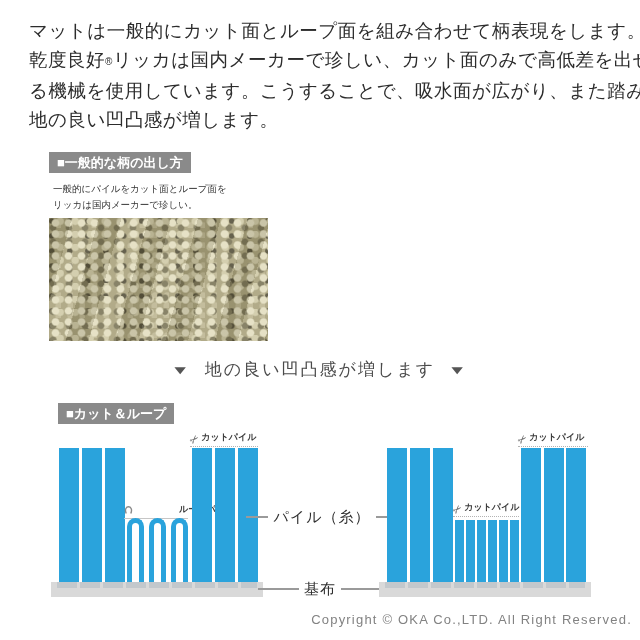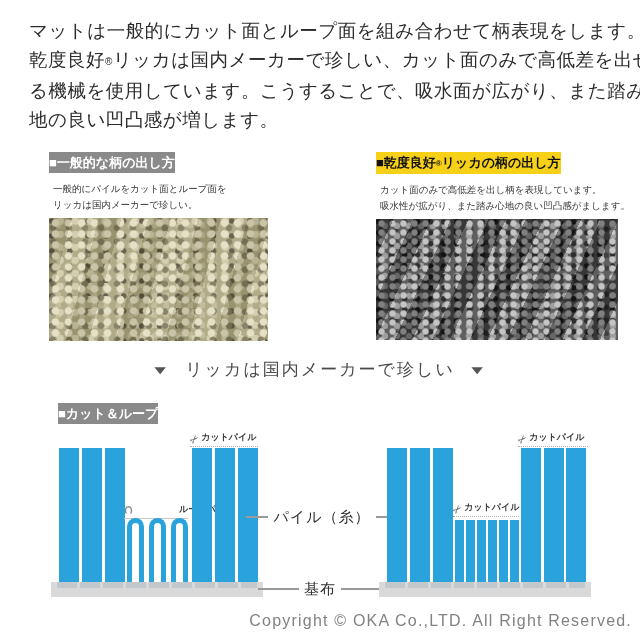--- a/index.html
+++ b/index.html
@@ -7,21 +7,21 @@
         font-family:"Liberation Sans","DejaVu Sans",sans-serif;}
   
   .intro{position:absolute;left:29px;top:16px;margin:0;font-size:18.5px;line-height:29px;
          color:#2c2c2c;white-space:pre;letter-spacing:0.5px;}
   .reg{font-size:10px;vertical-align:1px;}
   .reg-hdr{font-size:8px;vertical-align:1px;}
   
   .col{position:absolute;top:152px;}
   .col-left{left:49px;width:219px;}
   .col-right{left:376px;width:242px;}
-  .hdr{display:inline-block;font-size:13px;font-weight:bold;padding:3px 0;line-height:15px;white-space:pre;text-align:right;}
+  .hdr{display:inline-block;font-size:13px;font-weight:bold;padding:3px 8px;line-height:15px;white-space:pre;text-align:right;}
   .hdr-gray{background:var(--header-gray);color:#ffffff;}
   .hdr-yellow{background:var(--header-yellow);color:#111111;}
   .desc{margin:8px 0 0 4px;font-size:9.5px;line-height:15.5px;color:#333;white-space:pre;}
   .photo{margin-top:6px;}
   .photo-olive{width:219px;height:123px;background-color:#a9a27c;
     background-image:
       repeating-linear-gradient(105deg, rgba(70,65,45,.16) 0 22px, rgba(255,255,255,.10) 22px 48px),
       radial-gradient(circle at 50% 45%, #e3dec0 0 3px, rgba(227,222,192,0) 4.5px),
       radial-gradient(circle at 25% 70%, #7b7557 0 2.5px, rgba(123,117,87,0) 4px),
       radial-gradient(circle at 75% 25%, #cfc9a6 0 3px, rgba(207,201,166,0) 4.5px),
@@ -53,49 +53,43 @@
     background:repeating-linear-gradient(90deg,#c3c8cc 0 20px,rgba(0,0,0,0) 20px 23px);}
   .pin-label{position:absolute;display:flex;align-items:flex-end;gap:2px;padding-bottom:2px;
     font-size:9px;font-weight:bold;color:#3c3c3c;white-space:nowrap;}
   .pl-dotted{border-bottom:1.5px dotted #b3b3b3;}
   .pl-solid{border-bottom:1px solid #c6c6c6;gap:46px;}
   .scissors{display:inline-block;font-size:11px;color:#666;transform:rotate(-45deg);line-height:9px;}
   .center-label{position:absolute;display:flex;align-items:center;gap:5px;height:18px;
     font-size:15px;color:#2f2f2f;letter-spacing:1px;white-space:nowrap;}
   .lead-line{flex:1;height:2px;background:#9a9a9a;}
   
-  .footer{position:absolute;top:612px;right:8px;font-size:16px;letter-spacing:1.2px;color:#828282;}
+  .footer{position:absolute;top:612px;right:8px;font-size:13px;letter-spacing:1.2px;color:#828282;}
 </style>
 </head>
 <body>
 
 <div class="page">
 
   <p class="intro"><span>マットは一般的にカット面とループ面を組み合わせて柄表現をします。
 乾度良好</span><span class="reg">®</span><span>リッカは国内メーカーで珍しい、カット面のみで高低差を出せ
 る機械を使用しています。こうすることで、吸水面が広がり、また踏み心
 地の良い凹凸感が増します。</span></p>
 
   <div class="col col-left">
     <div class="hdr hdr-gray">■一般的な柄の出し方</div>
     <p class="desc">一般的にパイルをカット面とループ面を
 リッカは国内メーカーで珍しい。</p>
     <div class="photo photo-olive"></div>
   </div>
 
-  <div class="col col-right">
-    <div class="hdr hdr-yellow"><span>■乾度良好</span><span class="reg-hdr">®</span><span>リッカの柄の出し方</span></div>
-    <p class="desc">カット面のみで高低差を出し柄を表現しています。
-吸水性が拡がり、また踏み心地の良い凹凸感がまします。</p>
-    <div class="photo photo-gray"></div>
-  </div>
 
   <h2 class="cross-title">
     <span class="tri">▼</span>
-    <span>リッカは国内メーカーで珍しい</span>
+    <span>地の良い凹凸感が増します</span>
     <span class="tri">▼</span>
   </h2>
 
   <div class="diagram-area">
 
     <div class="dhdr hdr hdr-gray" style="left:58px">■カット＆ループ</div>
 
     <div class="pin-label pl-dotted" style="left:190px;top:31px;width:68px">
       <span class="scissors">✂</span>
       <span>カットパイル</span>

